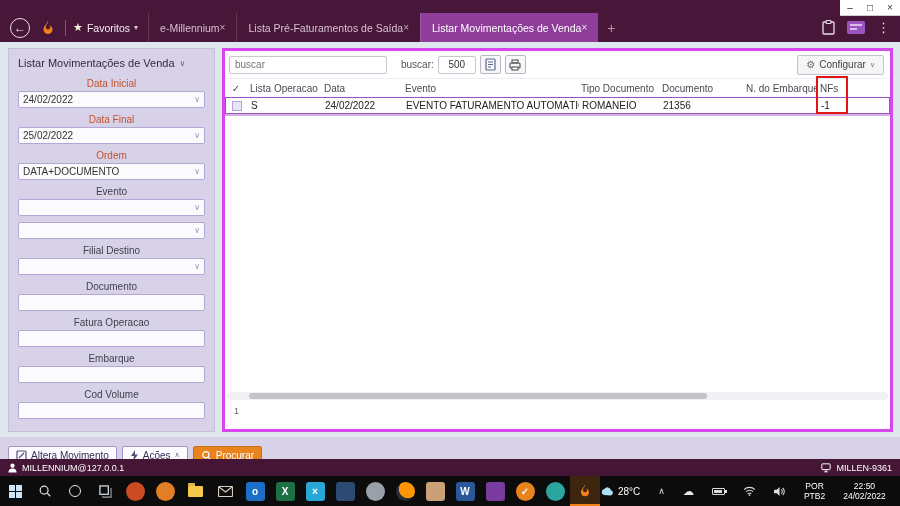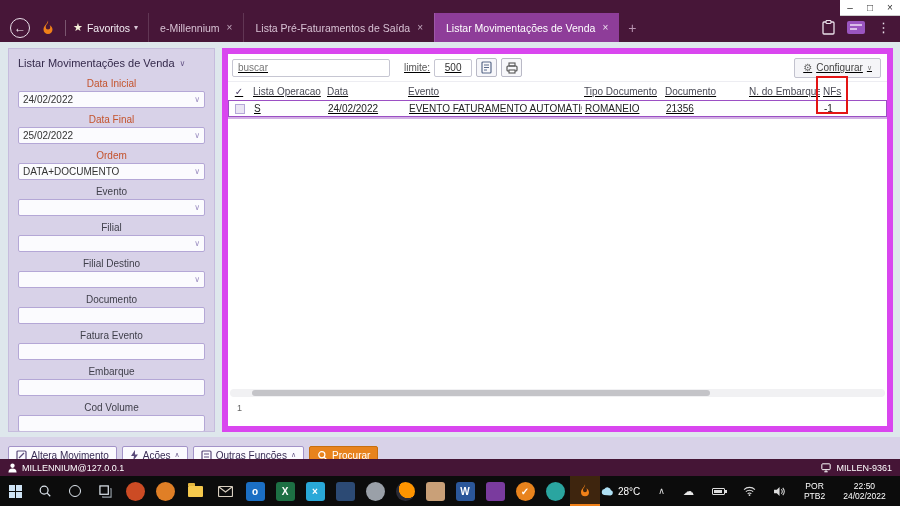--- a/index.html
+++ b/index.html
@@ -16,21 +16,21 @@
   .app-header { position:absolute; top:0; left:0; right:0; height:42px; background:#471638; color:#fff; }
   .header-row { position:absolute; top:13px; left:0; right:0; height:29px; display:flex; align-items:center; }
   .back-btn { width:20px; height:20px; border:1px solid #e9dfe9; border-radius:50%; margin:0 8px 0 10px;
     display:flex; align-items:center; justify-content:center; font-size:12px; color:#f2eaf2; }
   .logo { width:20px; height:20px; display:flex; align-items:center; justify-content:center; }
   .hdr-sep { width:1px; height:16px; background:rgba(255,255,255,.28); margin:0 7px; }
   .favorites { display:flex; align-items:center; gap:4px; font-size:10.5px; color:#f3ecf3; padding-right:10px; }
   .favorites .star { color:#f5f0da; font-size:11px; }
   .favorites .car { font-size:8px; color:#d9c6d6; }
   .tabs { display:flex; height:29px; align-items:stretch; }
-  .tab { display:flex; align-items:center; gap:7px; padding:0 11px; font-size:10.5px; color:#d8c2d4;
+  .tab { display:flex; align-items:center; padding:0 11px; font-size:10.5px; color:#d8c2d4;
     border-left:1px solid rgba(255,255,255,.14); cursor:default; }
   .tab:last-of-type { border-right:1px solid rgba(255,255,255,.14); }
   .tab.active { background:#8e3d99; color:#fff; }
   .tab-close { font-size:10px; opacity:.85; }
   .newtab { font-size:14px; color:#b893b0; padding:0 9px; }
   .header-right { margin-left:auto; display:flex; align-items:center; gap:12px; padding-right:10px; }
   .panel-ic { width:18px; height:13px; background:#9a55c0; border-radius:2px; position:relative; }
   .panel-ic:before { content:""; position:absolute; left:3px; top:3px; right:3px; height:2px; background:#d9bce8; }
   .panel-ic:after { content:""; position:absolute; left:3px; top:7px; width:7px; height:2px; background:#d9bce8; }
   .kebab { font-size:13px; color:#e9dfe9; }
@@ -42,21 +42,21 @@
   .sidebar-title .chev { font-size:8px; color:#6a5a8a; }
   .field { margin-bottom:6px;text-align:center; }
   .f-label { font-size:10px; color:#3f3f4a; margin-bottom:2px; }
   .f-label.hl { color:#c4532c; }
   .f-select, .f-input { height:17px; background:#fbfbfe; border:1px solid #b4a7d6; border-radius:2px;
     display:flex; align-items:center; justify-content:space-between; padding:0 4px; font-size:10px; color:#333; }
   .f-chev { color:#9c8fc2; font-size:8px; }
 
   
   .panel { position:absolute; left:222px; top:48px; width:671px; height:384px; background:#fff;
-    border:6px solid #d946ef;text-decoration:underline; }
+    border:3px solid #d946ef; }
   .panel-toolbar { height:28px; display:flex; align-items:center; gap:4px; padding:0 4px;
     border-bottom:1px solid #ededf2; }
   .search-input { width:158px; height:18px; border:1px solid #c6c6d2; border-radius:2px; font-size:10px;
     padding:0 5px; color:#333; outline:none; font-family:"Liberation Sans",sans-serif; }
   .limit-label { font-size:10px; color:#555; margin-left:10px; }
   .limit-input { width:38px; height:18px; border:1px solid #c6c6d2; border-radius:2px; font-size:10px;
     text-align:center; color:#333; outline:none; font-family:"Liberation Sans",sans-serif; }
   .icon-btn { width:21px; height:19px; border:1px solid #b9b9c6; border-radius:2px; background:#f7f7fa;
     display:flex; align-items:center; justify-content:center; }
   .configure-btn { margin-left:auto; height:20px; border:1px solid #c2c2ce; border-radius:2px; background:#f5f5f8;
@@ -207,41 +207,40 @@
       </div>
     </div>
     <div class="field">
       <div class="f-label">Evento</div>
       <div class="f-select">
         <span></span>
         <span class="f-chev">∨</span>
       </div>
     </div>
     <div class="field">
-      <div class="f-label">Filial</div>
       <div class="f-select">
         <span></span>
         <span class="f-chev">∨</span>
       </div>
     </div>
     <div class="field">
       <div class="f-label">Filial Destino</div>
       <div class="f-select">
         <span></span>
         <span class="f-chev">∨</span>
       </div>
     </div>
     <div class="field">
       <div class="f-label">Documento</div>
       <div class="f-input">
         <span></span>
       </div>
     </div>
     <div class="field">
-      <div class="f-label">Fatura Evento</div>
+      <div class="f-label">Fatura Operacao</div>
       <div class="f-input">
         <span></span>
       </div>
     </div>
     <div class="field">
       <div class="f-label">Embarque</div>
       <div class="f-input">
         <span></span>
       </div>
     </div>
@@ -249,21 +248,21 @@
       <div class="f-label">Cod Volume</div>
       <div class="f-input">
         <span></span>
       </div>
     </div>
   </div>
 
   <div class="panel">
     <div class="panel-toolbar">
       <input class="search-input" type="text" placeholder="buscar" style="">
-      <span class="limit-label">limite:</span>
+      <span class="limit-label">buscar:</span>
       <input class="limit-input" type="text" value="500" style="">
       <div class="icon-btn">
         <svg width="11" height="13" viewBox="0 0 11 13">
             <rect x="1" y="1" width="9" height="11" rx="1" fill="none" stroke="#5a6a8a" stroke-width="1.2"></rect>
             <line x1="3" y1="4" x2="8" y2="4" stroke="#5a6a8a"></line>
             <line x1="3" y1="6.5" x2="8" y2="6.5" stroke="#5a6a8a"></line>
             <line x1="3" y1="9" x2="6" y2="9" stroke="#5a6a8a"></line>
           </svg>
       </div>
       <div class="icon-btn">
@@ -322,29 +321,20 @@
         </svg>
       <span>Altera Movimento</span>
     </div>
     <div class="bt-btn">
       <svg width="9" height="11" viewBox="0 0 9 11">
           <polygon points="5,0 1,6 4,6 3,11 8,4.5 5,4.5" fill="#5a4a7a"></polygon>
         </svg>
       <span>Ações</span>
       <span class="chev">∧</span>
     </div>
-    <div class="bt-btn">
-      <svg width="11" height="11" viewBox="0 0 11 11">
-          <rect x="1" y="1" width="9" height="9" rx="1" fill="none" stroke="#5a4a7a" stroke-width="1.2"></rect>
-          <line x1="3" y1="4" x2="8" y2="4" stroke="#5a4a7a"></line>
-          <line x1="3" y1="7" x2="8" y2="7" stroke="#5a4a7a"></line>
-        </svg>
-      <span>Outras Funções</span>
-      <span class="chev">∧</span>
-    </div>
     <div class="bt-btn primary">
       <svg width="11" height="11" viewBox="0 0 16 16">
           <circle cx="7" cy="7" r="4.5" fill="none" stroke="#fff" stroke-width="1.8"></circle>
           <line x1="10.5" y1="10.5" x2="14.5" y2="14.5" stroke="#fff" stroke-width="1.8"></line>
         </svg>
       <span>Procurar</span>
     </div>
   </div>
 
   <div class="statusbar">

